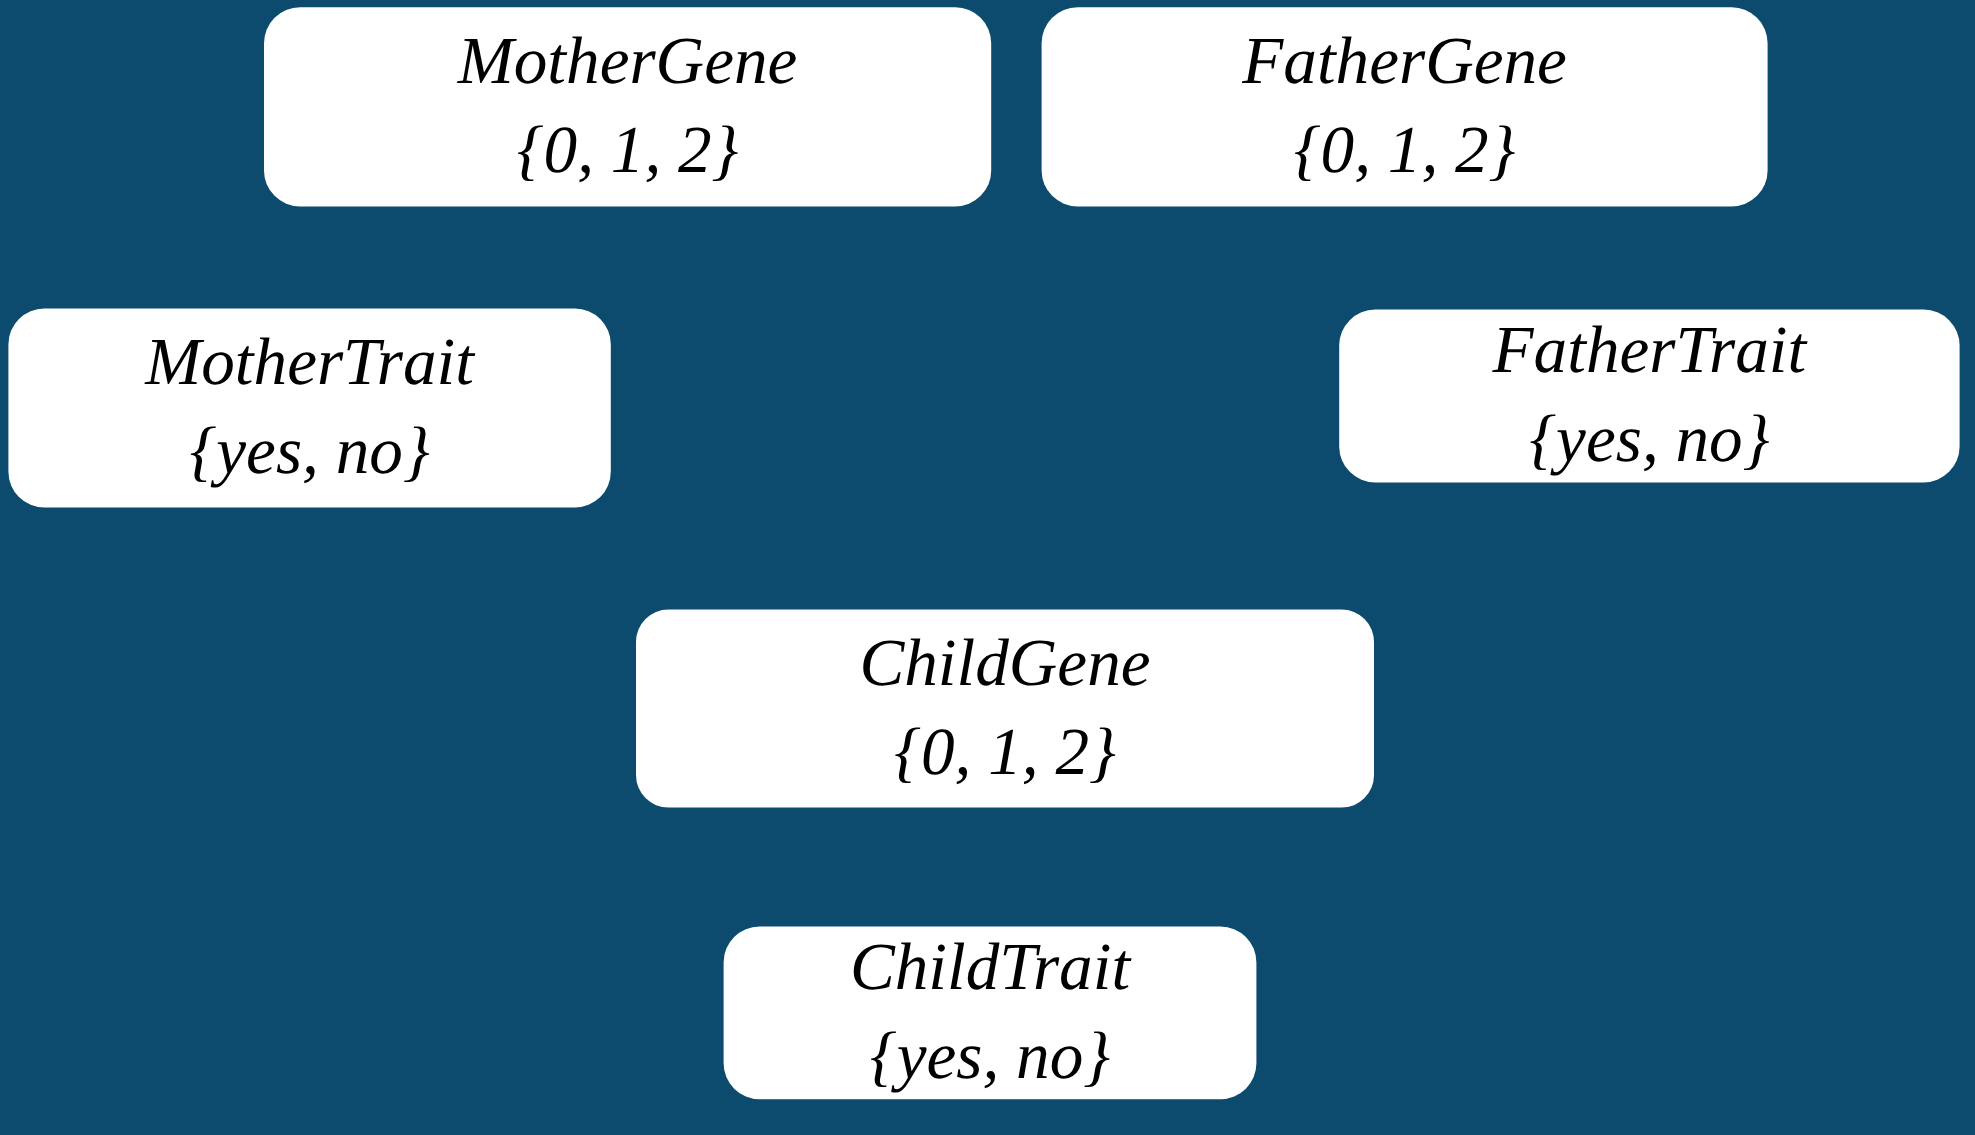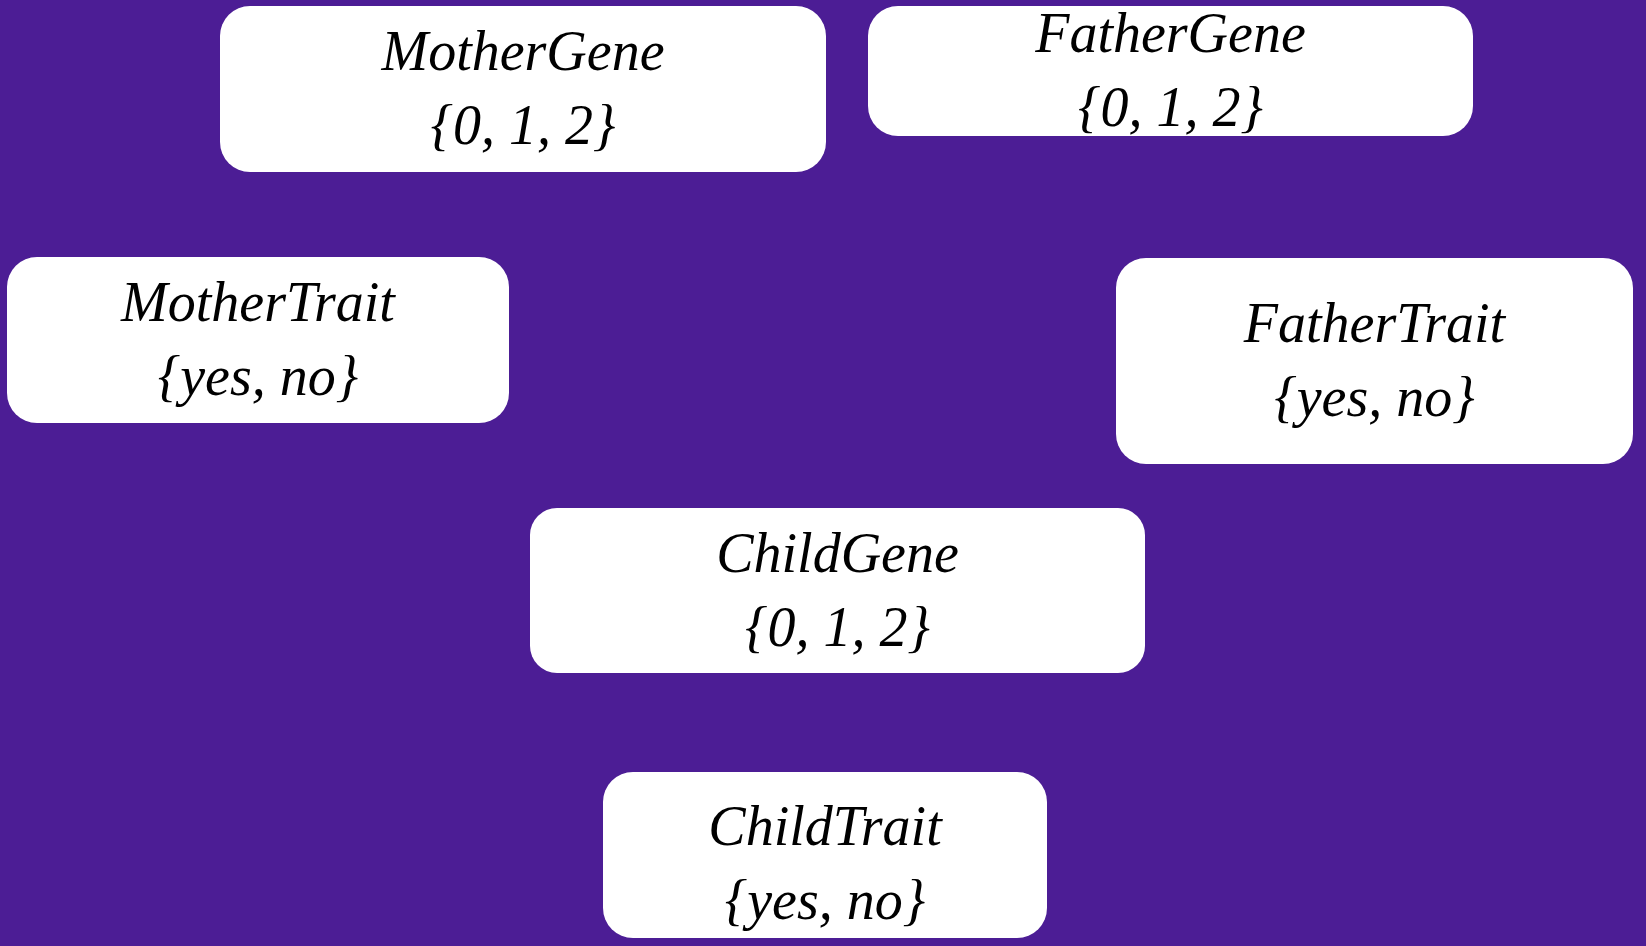--- a/index.html
+++ b/index.html
@@ -4,46 +4,46 @@
 <style>
   html, body {
     margin: 0;
     padding: 0;
     background: #000000;
   }
   .canvas {
     position: relative;
     width: 1646px;
     height: 946px;
-    background: #4c1d95;
+    background: #0c4a6e;
     overflow: hidden;
     font-family: "Liberation Serif", "DejaVu Serif", serif;
   }
   .node {
     position: absolute;
     background: #ffffff;
     border-radius: 30px;
     display: flex;
     flex-direction: column;
     align-items: center;
     justify-content: center;
     text-align: center;
     color: #000000;
     font-style: italic;
     font-size: 56px;
     line-height: 1.32;
     white-space: nowrap;
   }
   
   #node-mother-gene  { left: 220px;  top: 6px;   width: 606px; height: 166px; }
-  #node-father-gene  { left: 868px;  top: 6px;   width: 605px; height: 130px; }
+  #node-father-gene  { left: 868px;  top: 6px;   width: 605px; height: 166px; }
   #node-mother-trait { left: 7px;    top: 257px; width: 502px; height: 166px; }
-  #node-father-trait { left: 1116px; top: 258px; width: 517px; height: 206px; }
+  #node-father-trait { left: 1116px; top: 258px; width: 517px; height: 144px; }
   #node-child-gene   { left: 530px;  top: 508px; width: 615px; height: 165px; border-radius: 27px; }
-  #node-child-trait  { left: 603px;  top: 772px; width: 444px; height: 166px; justify-content: flex-end; }
+  #node-child-trait  { left: 603px;  top: 772px; width: 444px; height: 144px; }
 </style>
 </head>
 <body>
 
 <div class="canvas">
 
   <div class="node" id="node-mother-gene">
     <div>MotherGene</div>
     <div>{0, 1, 2}</div>
   </div>

